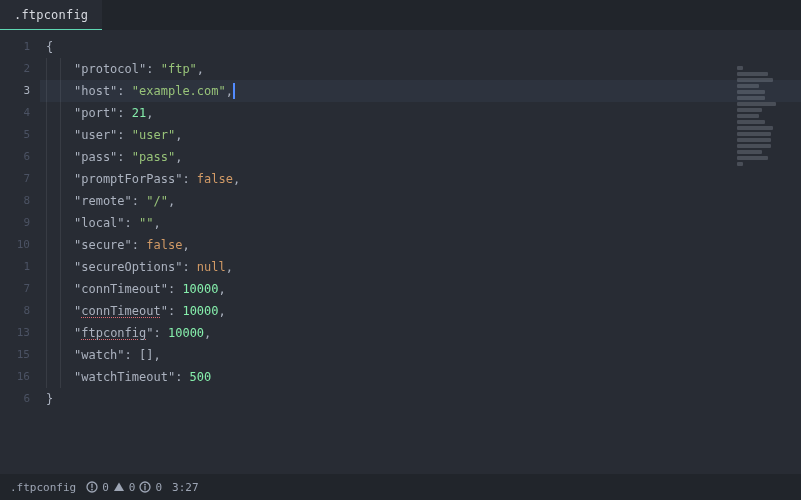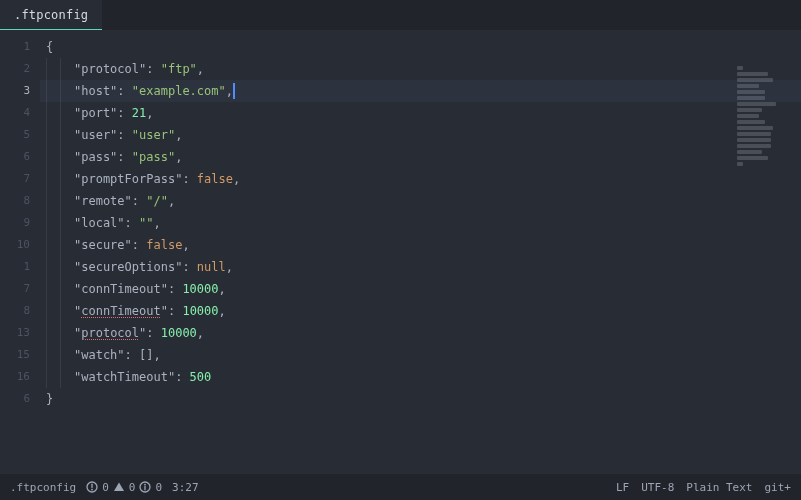--- a/index.html
+++ b/index.html
@@ -168,21 +168,21 @@
       <div class="line"><span class="indent-guide" style="width: 14px;"></span><span class="indent-guide" style="width: 14px;"></span><span class="tok-key">"port"</span><span class="tok-punc">: </span><span class="tok-num">21</span><span class="tok-punc">,</span></div>
       <div class="line"><span class="indent-guide" style="width: 14px;"></span><span class="indent-guide" style="width: 14px;"></span><span class="tok-key">"user"</span><span class="tok-punc">: </span><span class="tok-str">"user"</span><span class="tok-punc">,</span></div>
       <div class="line"><span class="indent-guide" style="width: 14px;"></span><span class="indent-guide" style="width: 14px;"></span><span class="tok-key">"pass"</span><span class="tok-punc">: </span><span class="tok-str">"pass"</span><span class="tok-punc">,</span></div>
       <div class="line"><span class="indent-guide" style="width: 14px;"></span><span class="indent-guide" style="width: 14px;"></span><span class="tok-key">"promptForPass"</span><span class="tok-punc">: </span><span class="tok-const">false</span><span class="tok-punc">,</span></div>
       <div class="line"><span class="indent-guide" style="width: 14px;"></span><span class="indent-guide" style="width: 14px;"></span><span class="tok-key">"remote"</span><span class="tok-punc">: </span><span class="tok-str">"/"</span><span class="tok-punc">,</span></div>
       <div class="line"><span class="indent-guide" style="width: 14px;"></span><span class="indent-guide" style="width: 14px;"></span><span class="tok-key">"local"</span><span class="tok-punc">: </span><span class="tok-str">""</span><span class="tok-punc">,</span></div>
       <div class="line"><span class="indent-guide" style="width: 14px;"></span><span class="indent-guide" style="width: 14px;"></span><span class="tok-key">"secure"</span><span class="tok-punc">: </span><span class="tok-const">false</span><span class="tok-punc">,</span></div>
       <div class="line"><span class="indent-guide" style="width: 14px;"></span><span class="indent-guide" style="width: 14px;"></span><span class="tok-key">"secureOptions"</span><span class="tok-punc">: </span><span class="tok-const">null</span><span class="tok-punc">,</span></div>
       <div class="line"><span class="indent-guide" style="width: 14px;"></span><span class="indent-guide" style="width: 14px;"></span><span class="tok-key">"connTimeout"</span><span class="tok-punc">: </span><span class="tok-num">10000</span><span class="tok-punc">,</span></div>
       <div class="line"><span class="indent-guide" style="width: 14px;"></span><span class="indent-guide" style="width: 14px;"></span><span class="tok-key">"</span><span class="tok-key spellerr">connTimeout</span><span class="tok-key">"</span><span class="tok-punc">: </span><span class="tok-num">10000</span><span class="tok-punc">,</span></div>
-      <div class="line"><span class="indent-guide" style="width: 14px;"></span><span class="indent-guide" style="width: 14px;"></span><span class="tok-key">"</span><span class="tok-key spellerr">protocol</span><span class="tok-key">"</span><span class="tok-punc">: </span><span class="tok-num">10000</span><span class="tok-punc">,</span></div>
+      <div class="line"><span class="indent-guide" style="width: 14px;"></span><span class="indent-guide" style="width: 14px;"></span><span class="tok-key">"</span><span class="tok-key spellerr">ftpconfig</span><span class="tok-key">"</span><span class="tok-punc">: </span><span class="tok-num">10000</span><span class="tok-punc">,</span></div>
       <div class="line"><span class="indent-guide" style="width: 14px;"></span><span class="indent-guide" style="width: 14px;"></span><span class="tok-key">"watch"</span><span class="tok-punc">: </span><span class="tok-punc">[]</span><span class="tok-punc">,</span></div>
       <div class="line"><span class="indent-guide" style="width: 14px;"></span><span class="indent-guide" style="width: 14px;"></span><span class="tok-key">"watchTimeout"</span><span class="tok-punc">: </span><span class="tok-num">500</span></div>
       <div class="line"><span class="tok-punc">}</span></div>
     </div>
   <div class="minimap">
     <div class="m" style="width:10%"></div>
     <div class="m" style="width:55%"></div>
     <div class="m" style="width:65%"></div>
     <div class="m" style="width:40%"></div>
     <div class="m" style="width:50%"></div>
@@ -219,19 +219,13 @@
       <span>0</span>
       <svg width="12" height="12" viewBox="0 0 12 12">
           <circle cx="6" cy="6" r="5" fill="none" stroke="#9da5b4" stroke-width="1.3"></circle>
           <circle cx="6" cy="3.6" r="0.9" fill="#9da5b4"></circle>
           <line x1="6" y1="5.4" x2="6" y2="8.8" stroke="#9da5b4" stroke-width="1.3" stroke-linecap="round"></line>
         </svg>
       <span>0</span>
     </span>
     <span class="sb-item">3:27</span>
   </div>
-  <div class="right">
-    <span class="sb-item">LF</span>
-    <span class="sb-item">UTF-8</span>
-    <span class="sb-item">Plain Text</span>
-    <span class="sb-item">git+</span>
-  </div>
 </div>
 
 </body></html>

